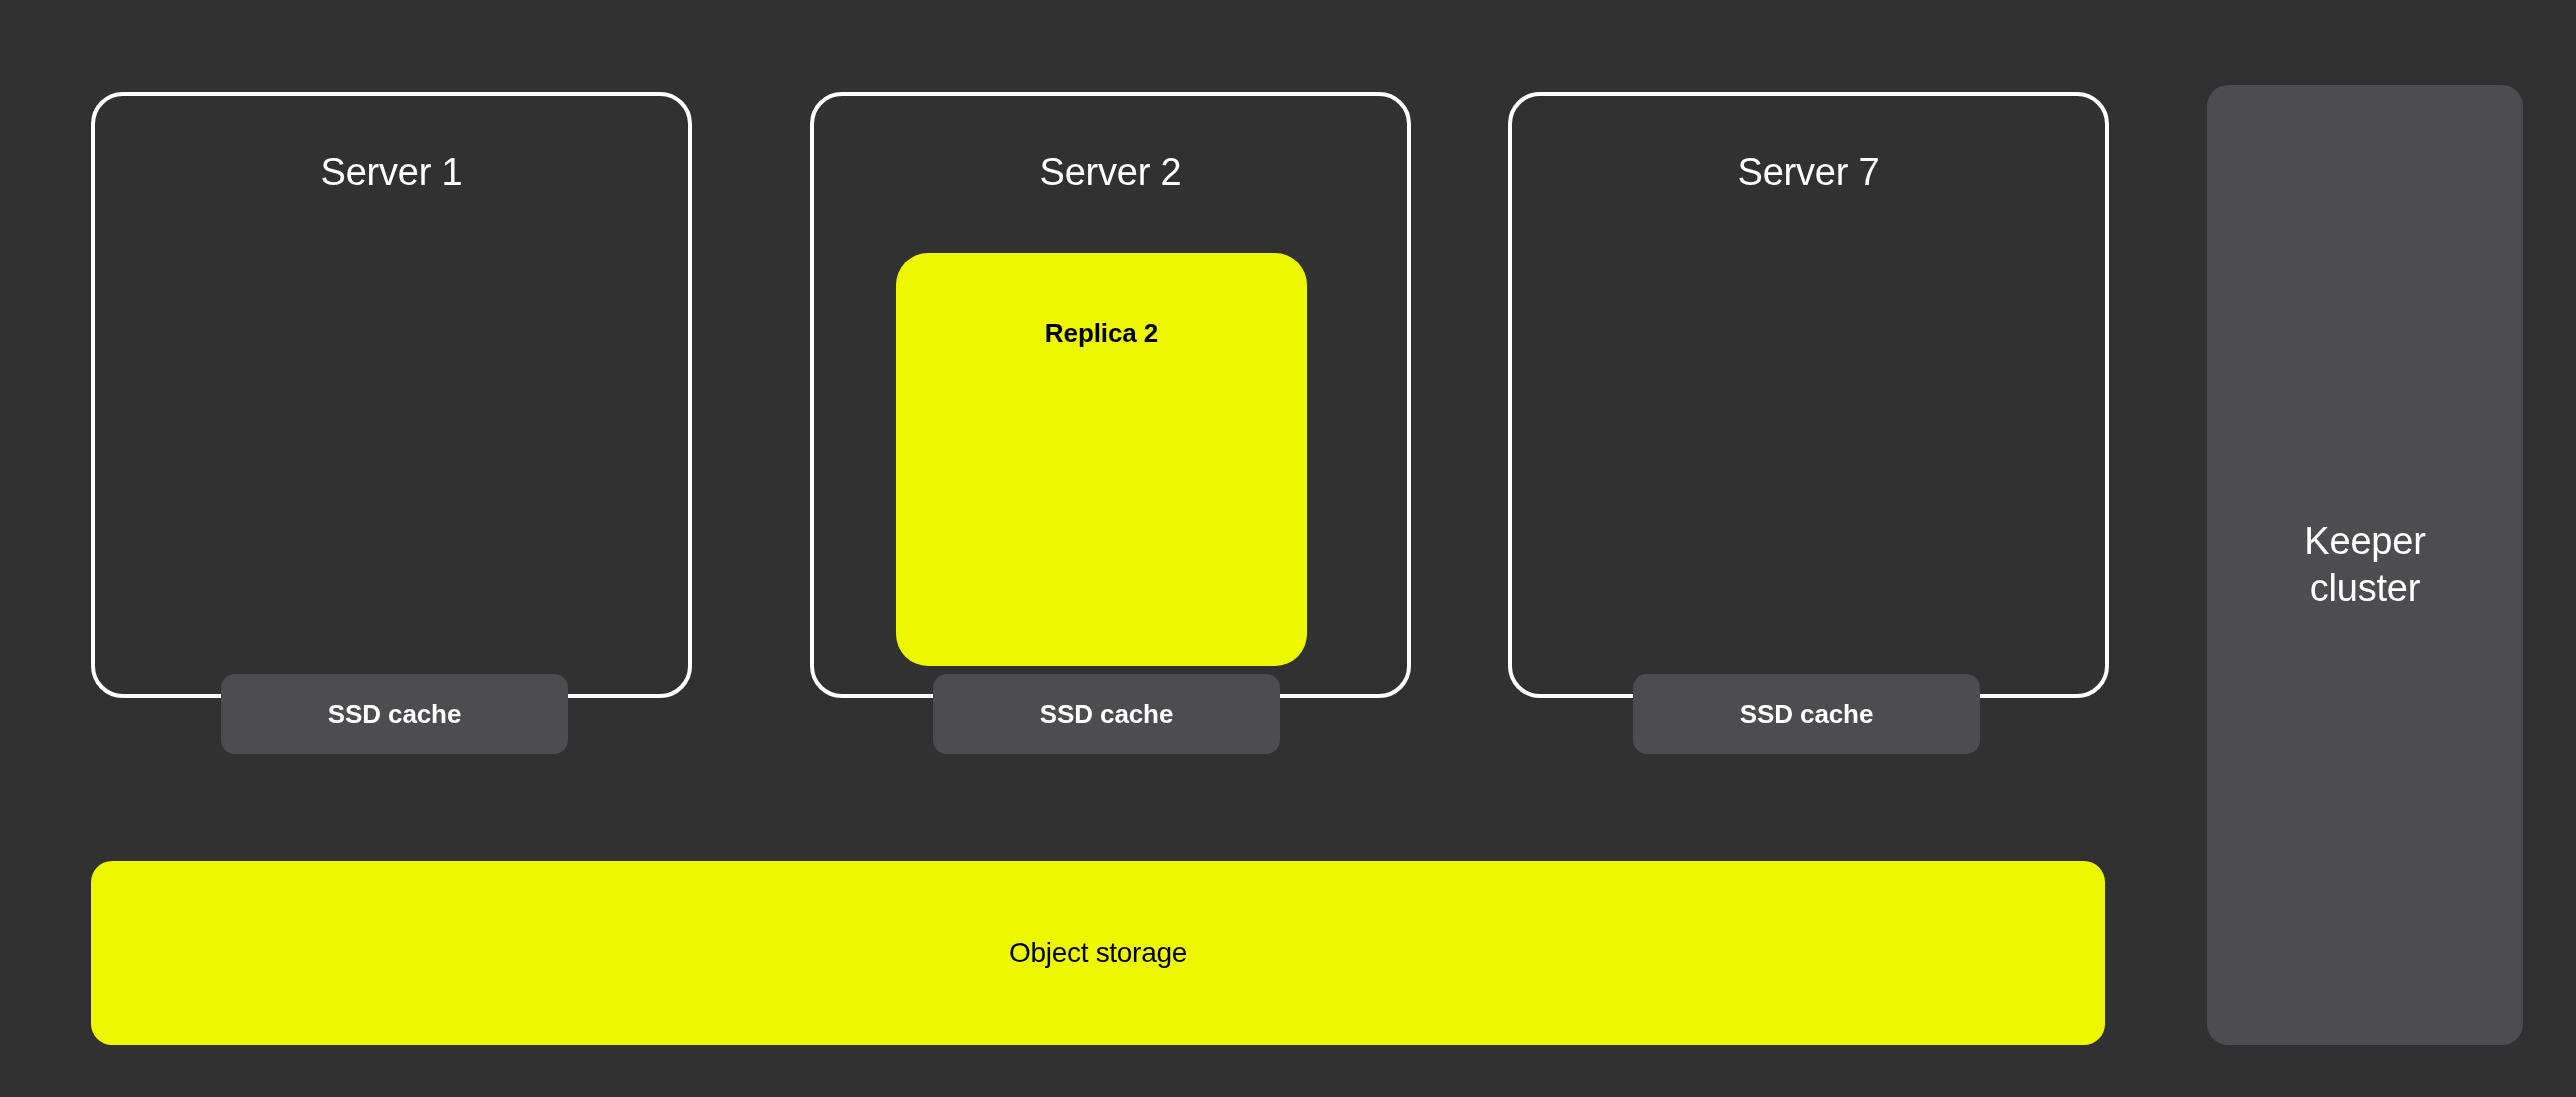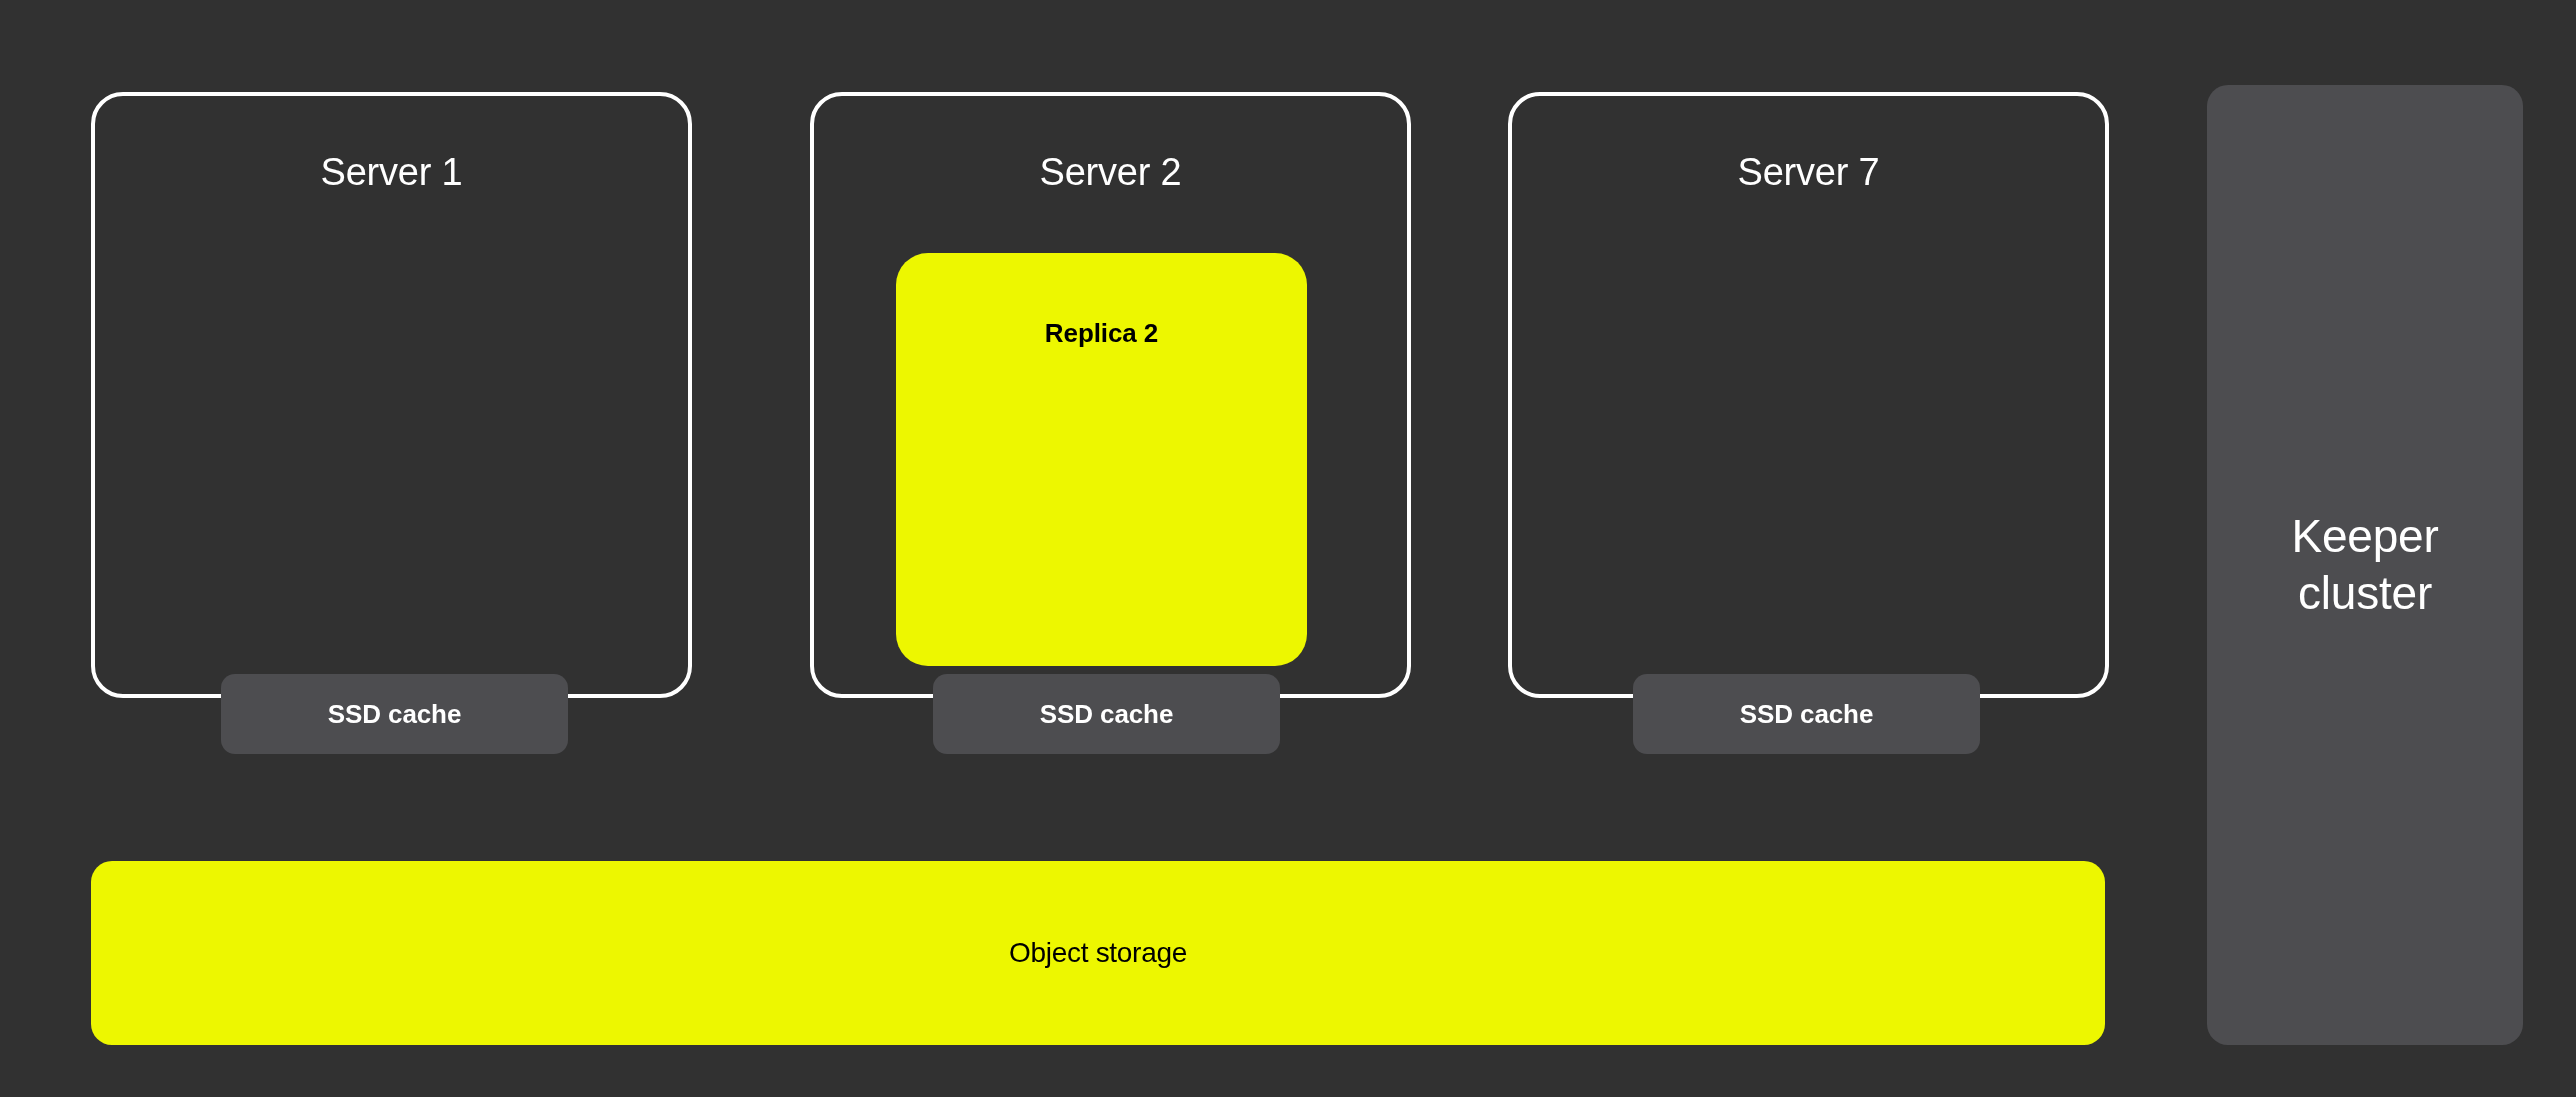--- a/index.html
+++ b/index.html
@@ -137,21 +137,21 @@
     height: 960px;
     background: #4D4D50;
     border-radius: 21px;
     display: flex;
     align-items: center;
     justify-content: center;
   }
 
   #keeper-cluster-label {
     color: #FFFFFF;
-    font-size: 46px;
+    font-size: 38px;
     font-weight: 400;
     letter-spacing: -0.2px;
     line-height: 1.25;
     text-align: center;
     white-space: pre-line;
   }
 </style>
 </head>
 <body>
 

